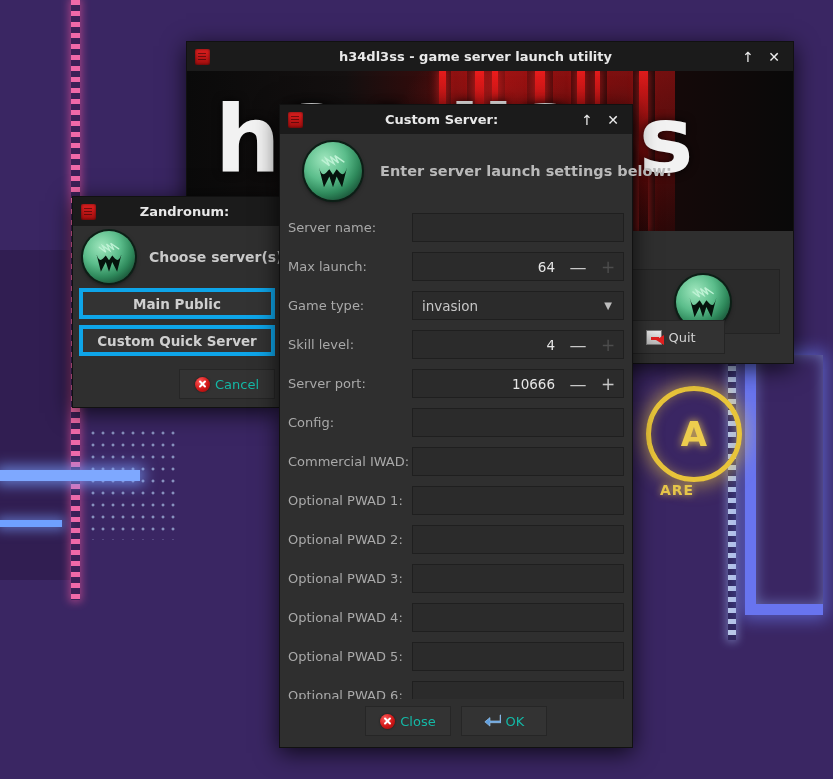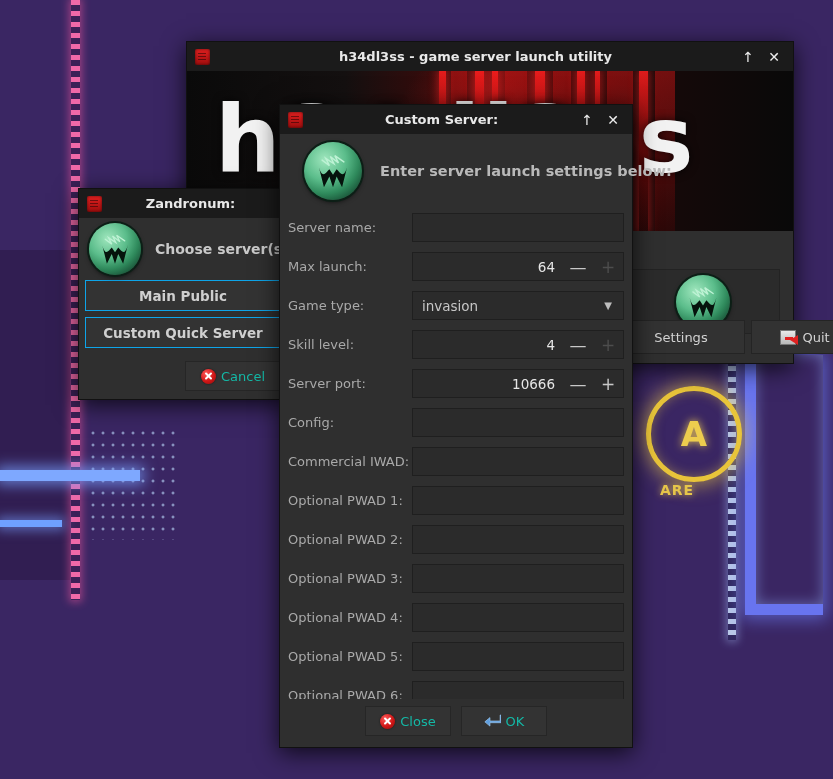--- a/index.html
+++ b/index.html
@@ -158,30 +158,30 @@
     display: flex; gap: 6px;
   }
   .mbtn {
     background: #323232; border: 1px solid #242424;
     color: #d2d2d2; font-size: 13px;
     display: flex; align-items: center; justify-content: center; gap: 6px;
     cursor: default;
   }
 
   
-  #zandronum-window { left: 72px; top: 188px; width: 210px; height: 212px; margin-left: 6px; }
+  #zandronum-window { left: 72px; top: 196px; width: 210px; height: 212px; }
   #zan-head {
     height: 62px; display: flex; align-items: center; padding: 0 10px; gap: 14px;
     background: #2f2f2f;
   }
   #zan-head-text { color: #c9c9c9; font-size: 14px; font-weight: bold; white-space: nowrap;}
   .zan-row { padding: 0 6px; }
   .zan-btn {
     width: 100%; height: 31px; margin-bottom: 6px;
-    background: #333; border: 1px solid #0ea5e9;
+    background: #333; border: 4px solid #0ea5e9;
     color: #cfcfcf; font-size: 13.5px; font-weight: bold;
     display:flex; align-items:center; justify-content:center;
     cursor: default;
   }
   #zan-footer {
     position:absolute; left:0; right:0; bottom:0; height:40px;
     display:flex; justify-content:flex-end; align-items:center; padding: 0 6px 6px 6px;
   }
   .dlgbtn {
     min-width: 96px; height: 30px;
@@ -323,23 +323,20 @@
       <div class="zlogo" style="width:54px;height:54px;">
         <svg viewBox="0 0 64 64" aria-hidden="true">
           <path d="M16 26 L22 50 L28 38 L32 50 L36 38 L42 50 L48 26 C44 42 40 34 36 30 L32 36 L28 30 C24 34 20 42 16 26 Z" fill="#05130c"></path>
           <path d="M20 20 L28 26 L24 18 L33 24 L29 16 L38 23 L34 15 L44 22" stroke="#bdf2d4" stroke-width="1.6" fill="none" stroke-linecap="round"></path>
         </svg>
       </div>
     </div>
   </div>
 
   <div id="main-buttons">
-    <div class="mbtn" style="width:128px;">
-      <span>Settings</span>
-    </div>
     <div class="mbtn" style="width:108px;">
       <span class="ico-quit"></span>
       <span>Quit</span>
     </div>
   </div>
 </div>
 
 <div class="window" id="zandronum-window">
   <div class="titlebar">
     <div class="title-icon"></div>

